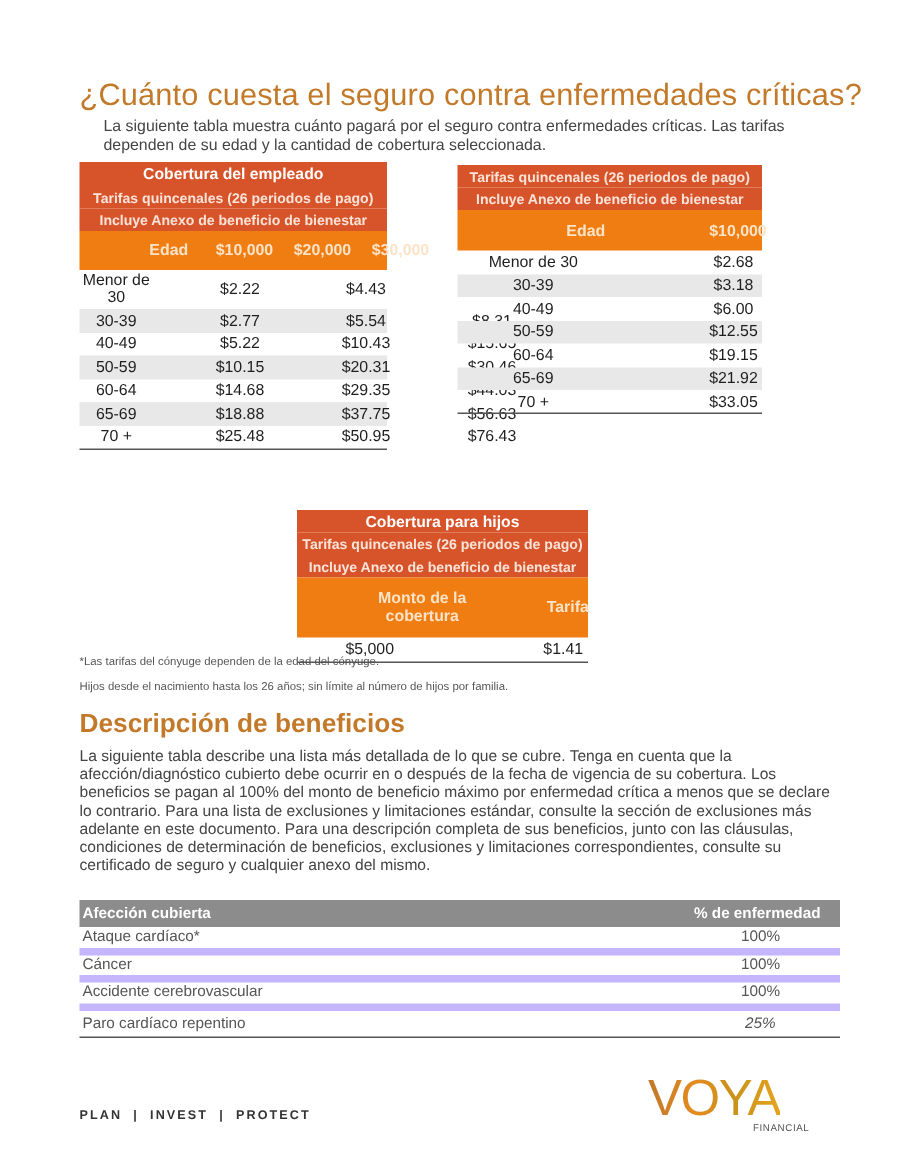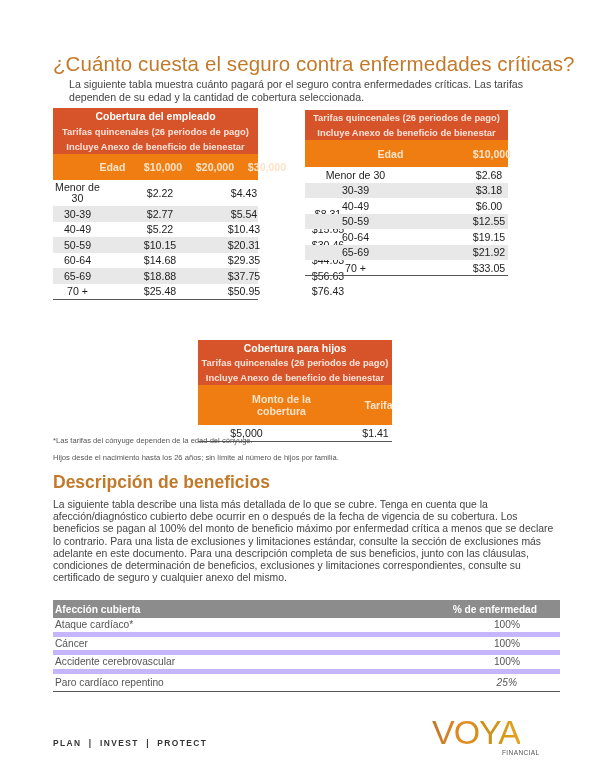--- a/index.html
+++ b/index.html
@@ -25,21 +25,21 @@
 
     .cell { display: flex; align-items: center; justify-content: center; }
     .grid { display: grid; }
 
     .note { position: absolute; left: 53px; font-size: 7.6px; color: #555; }
 
     .h2 { position: absolute; left: 53px; top: 472px; font-size: 17.5px; color: #c27a2a; }
     .para { position: absolute; left: 53px; top: 499px; width: 510px; font-size: 10.4px; line-height: 12.2px; color: #444; }
 
     .btable { position: absolute; left: 53px; top: 600px; width: 507px; }
-    .bhead { display: flex; justify-content: space-between; align-items: center; background: #8c8c8c; color: #fff; font-weight: bold; font-size: 10.2px; height: 18px; padding: 0 23px 0 2px; }
+    .bhead { display: flex; justify-content: space-between; align-items: center; background: #8c8c8c; color: #fff; font-weight: bold; font-size: 10.2px; height: 18px; padding: 0 13px 0 2px; }
     .brow { display: flex; justify-content: space-between; align-items: center; font-size: 10.2px; color: #555; height: 18.6px; border-bottom: 5px solid #c4b5fd; padding: 0 40px 0 2px; }
     .brow.last { border-bottom: 1.5px solid #555; }
 
     .tagline { position: absolute; left: 53px; top: 738px; font-size: 8.4px; font-weight: bold; color: #333; letter-spacing: 1.4px; }
     .logo { position: absolute; left: 432px; top: 715px; width: 110px; height: 45px; }
     .logo .word { position: absolute; left: 0; top: 0; font-size: 34px; letter-spacing: -1px; font-weight: normal;
       background: linear-gradient(90deg, #c0782a 0%, #e58b1f 35%, #c8931a 65%, #e6a21d 100%);
       -webkit-background-clip: text; background-clip: text; color: transparent; line-height: 34px; }
     .logo .fin { position: absolute; left: 70px; top: 34px; font-size: 6.5px; color: #555; letter-spacing: 0.4px; }
   </style>

